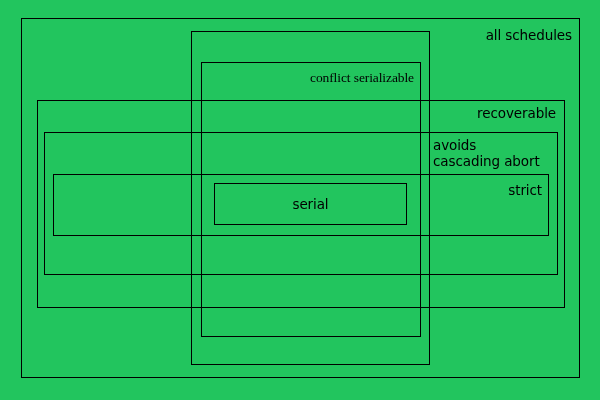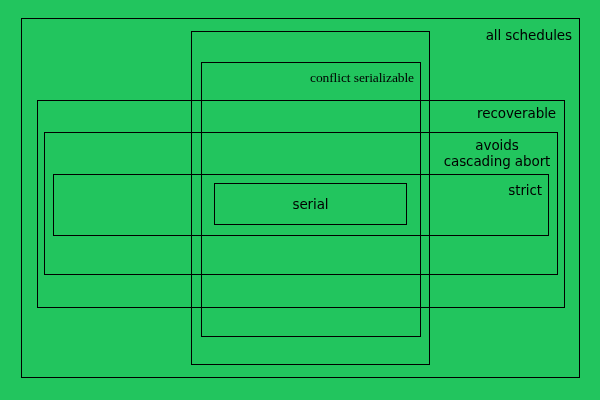--- a/index.html
+++ b/index.html
@@ -25,21 +25,21 @@
   .region-label {
     position: absolute;
     color: #000000;
     font-size: 13.5px;
     line-height: 16px;
     white-space: pre-line;
     letter-spacing: -0.1px;
   }
   
   .lbl-right   { text-align: right; }
-  .lbl-left    { text-align: center;  }
+  .lbl-left    { text-align: left;  }
   .lbl-center  { text-align: center; }
 
   
   #box-all-schedules        { left: 21px;  top: 18px;  width: 559px; height: 360px; }
   #box-view-serializable    { left: 191px; top: 31px;  width: 239px; height: 334px; }
   #box-conflict-serializable{ left: 201px; top: 62px;  width: 220px; height: 275px; }
   #box-recoverable          { left: 37px;  top: 100px; width: 528px; height: 208px; }
   #box-avoids-cascading     { left: 44px;  top: 132px; width: 514px; height: 143px; }
   #box-strict               { left: 53px;  top: 174px; width: 496px; height: 62px;  }
   #box-serial               { left: 214px; top: 183px; width: 193px; height: 42px;  }

